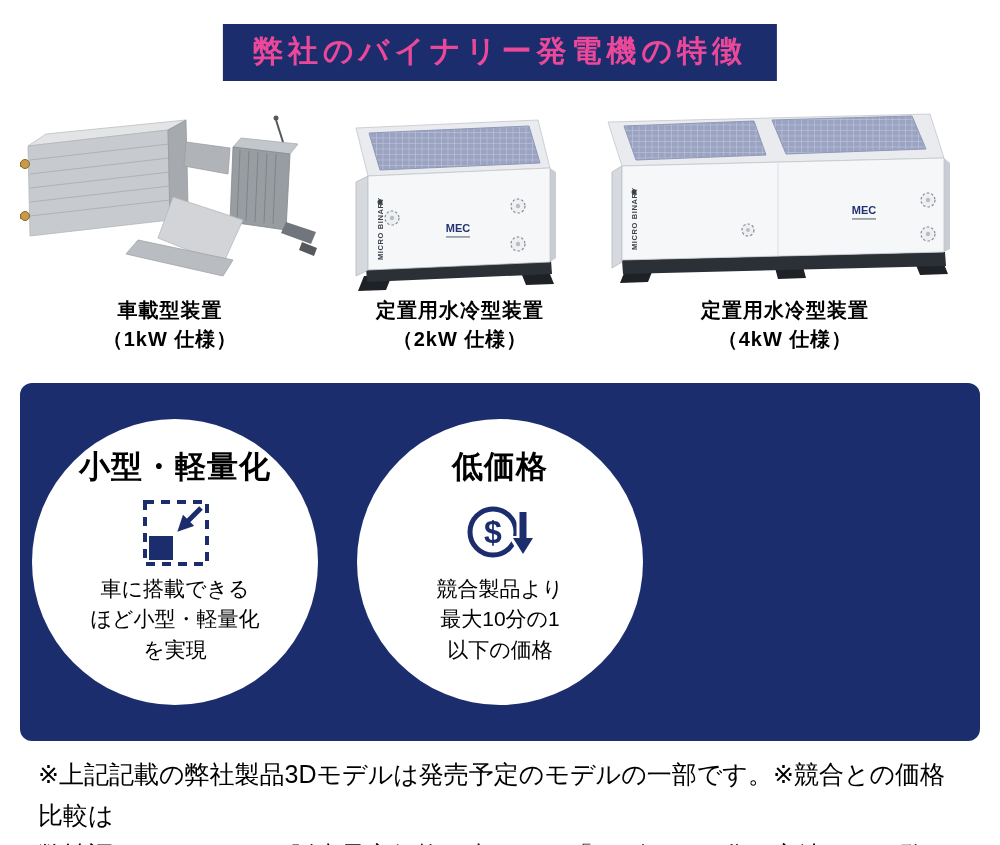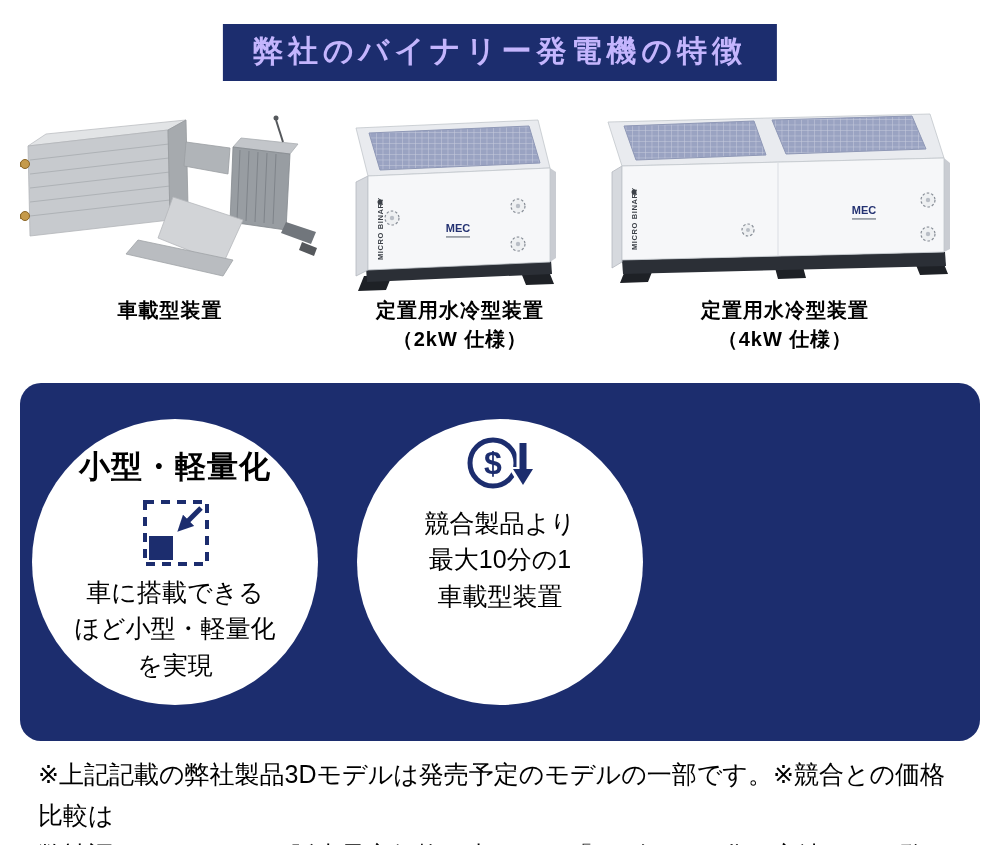--- a/index.html
+++ b/index.html
@@ -3,48 +3,48 @@
 <meta charset="utf-8">
 <style>
   * { margin:0; padding:0; box-sizing:border-box; }
   html,body { background:#ffffff; }
   .stage {
     position:relative; width:1000px; height:845px; background:#ffffff;
     font-family:"Liberation Sans","DejaVu Sans",sans-serif; color:#000; overflow:hidden;
   }
   .banner {
     position:absolute; top:24px; left:50%; transform:translateX(-50%);
-    background:#1c2d6e; color:#c4b5fd; white-space:nowrap;
+    background:#1c2d6e; color:#ec4899; white-space:nowrap;
     font-size:30px; font-weight:bold; letter-spacing:5px;
     padding:7px 30px 9px 30px;
   }
   .machine { position:absolute; }
   .machine svg { display:block; }
   .caption {
     position:absolute; text-align:center; font-weight:bold;
     font-size:20px; line-height:1.45; letter-spacing:1px;
   }
   .caption span { display:block; }
   .cap1 { left:20px;  width:300px; top:296px; }
   .cap2 { left:325px; width:270px; top:296px; }
   .cap3 { left:625px; width:320px; top:296px; }
 
   .panel {
     position:absolute; left:20px; top:383px; width:960px; height:358px;
-    background:#1c2d6e; border-radius:21px;
+    background:#1c2d6e; border-radius:12px;
   }
   .circle {
     position:absolute; top:36px; width:286px; height:286px;
     background:#ffffff; border-radius:50%;
     display:flex; flex-direction:column; align-items:center; text-align:center;
   }
   .c1 { left:12px; } .c2 { left:337px; } .c3 { left:662px; }
   .feature-heading { margin-top:27px; font-size:31px; font-weight:bold; letter-spacing:1px; }
   .feature-icon { margin-top:4px; height:80px; display:flex; align-items:center; justify-content:center; }
-  .feature-desc { margin-top:2px; font-size:25px; line-height:1.45; white-space:pre-line; font-weight:normal; }
+  .feature-desc { margin-top:2px; font-size:21px; line-height:1.45; white-space:pre-line; font-weight:normal; }
 
   .footnote {
     position:absolute; left:38px; top:754px; width:932px;
     font-size:25px; line-height:1.62; white-space:pre-line;
   }
 </style>
 </head>
 <body>
 
 <div class="stage">
@@ -164,20 +164,21 @@
       <g fill="#b9bec6">
         <circle cx="322" cy="92" r="2.2"></circle>
         <circle cx="322" cy="126" r="2.2"></circle>
         <circle cx="142" cy="122" r="2"></circle>
       </g>
     </svg>
   </div>
 
   <div class="caption cap1">
     <span>車載型装置</span>
+    <span>（1kW 仕様）</span>
   </div>
   <div class="caption cap2">
     <span>定置用水冷型装置</span>
     <span>（2kW 仕様）</span>
   </div>
   <div class="caption cap3">
     <span>定置用水冷型装置</span>
     <span>（4kW 仕様）</span>
   </div>
 
@@ -196,33 +197,34 @@
           <rect x="14" y="42" width="24" height="24" fill="#1c2d6e"></rect>
           <line x1="66" y1="14" x2="48" y2="32" stroke="#1c2d6e" stroke-width="5" marker-end="url(#ah1)"></line>
         </svg>
       </div>
       <div class="feature-desc">車に搭載できる
 ほど小型・軽量化
 を実現</div>
     </div>
 
     <div class="circle c2">
+      <div class="feature-heading">低価格</div>
       <div class="feature-icon">
         <svg width="80" height="76" viewBox="0 0 80 76">
           <circle cx="33" cy="38" r="23" fill="none" stroke="#1c2d6e" stroke-width="5"></circle>
           <text x="33" y="49" font-size="32" font-weight="bold" fill="#1c2d6e" text-anchor="middle" font-family="Liberation Sans, sans-serif">$</text>
           <line x1="63" y1="16" x2="63" y2="46" stroke="#ffffff" stroke-width="13"></line>
           <polygon points="48,42 78,42 63,66" fill="#ffffff"></polygon>
           <line x1="63" y1="18" x2="63" y2="46" stroke="#1c2d6e" stroke-width="7"></line>
           <polygon points="53,44 73,44 63,60" fill="#1c2d6e"></polygon>
         </svg>
       </div>
       <div class="feature-desc">競合製品より
 最大10分の1
-車載型装置</div>
+以下の価格</div>
     </div>
 
 
   </div>
 
   <div class="footnote">※上記記載の弊社製品3Dモデルは発売予定のモデルの一部です。※競合との価格比較は
 弊社調べです。なお、販売予定価格は当ページ「3. ビジネス化の方法」をご覧ください。</div>
 
 </div>
 

